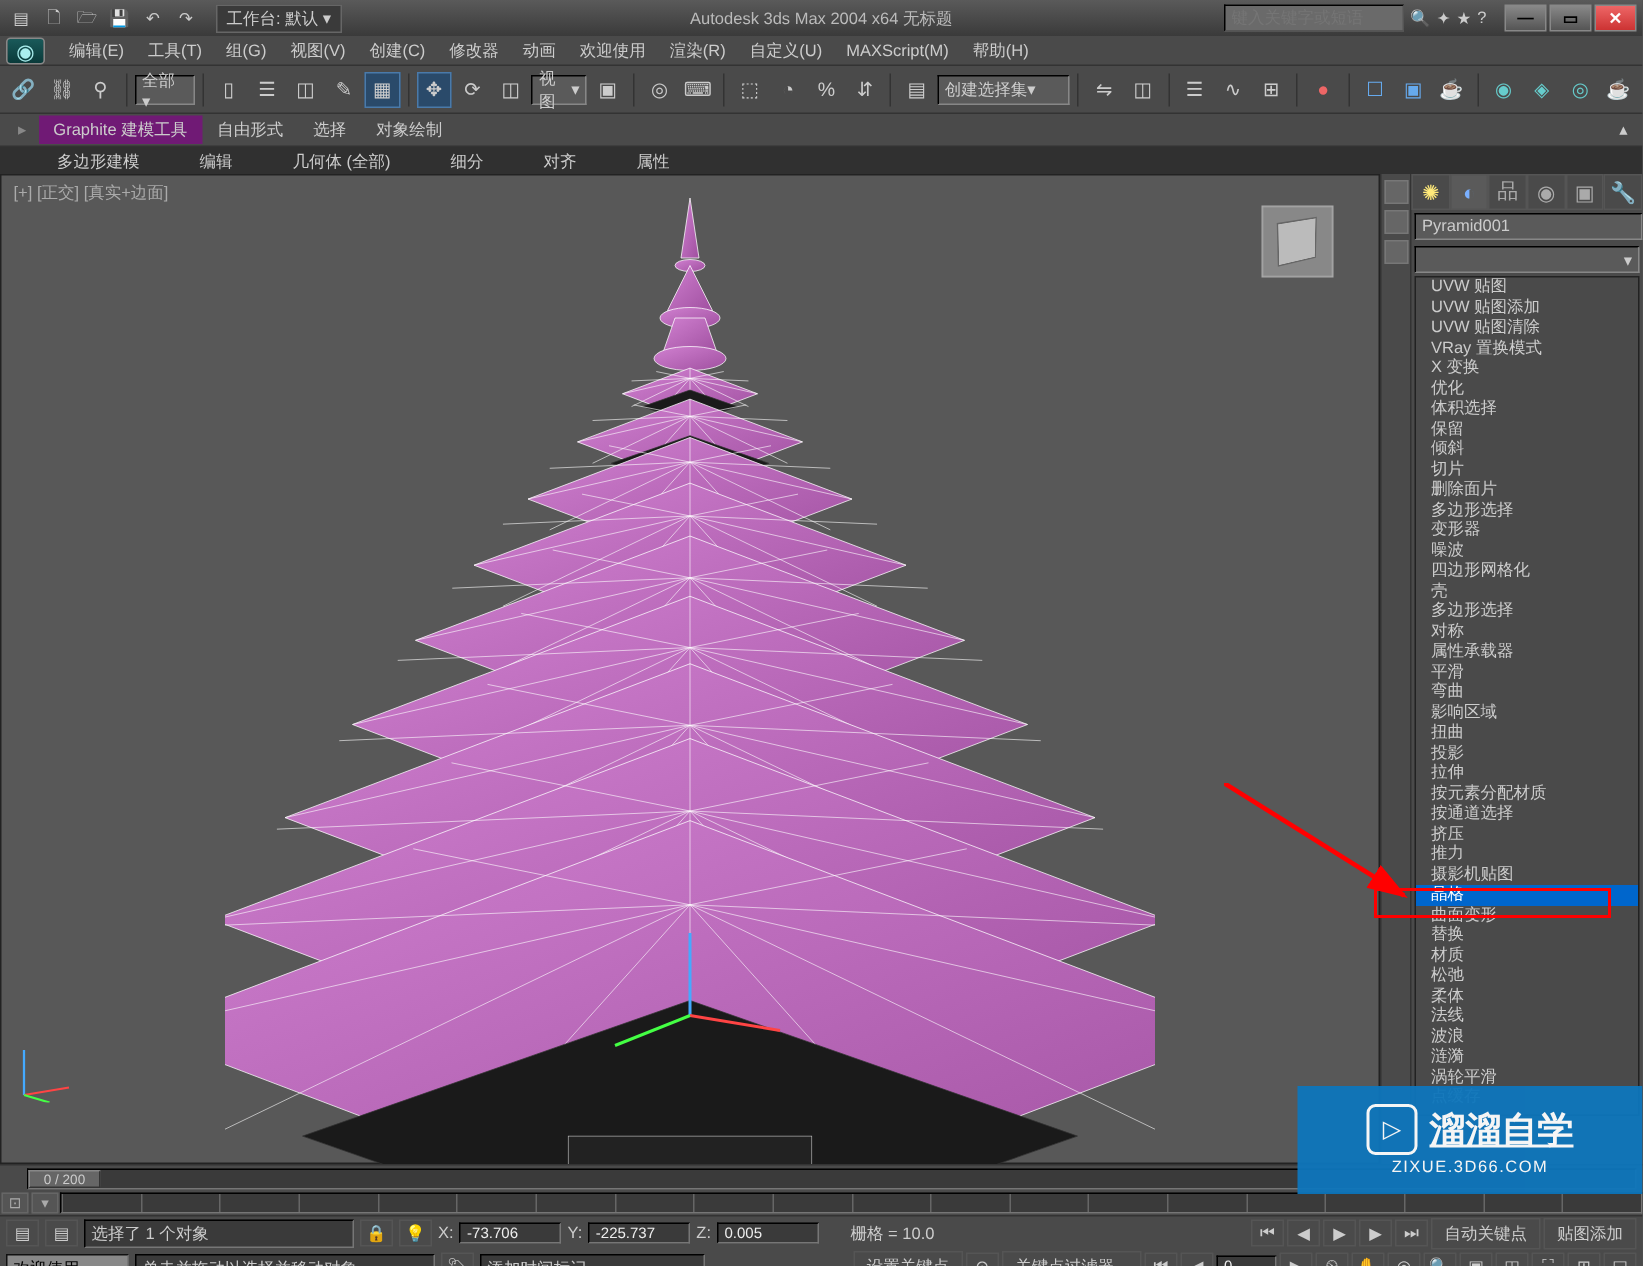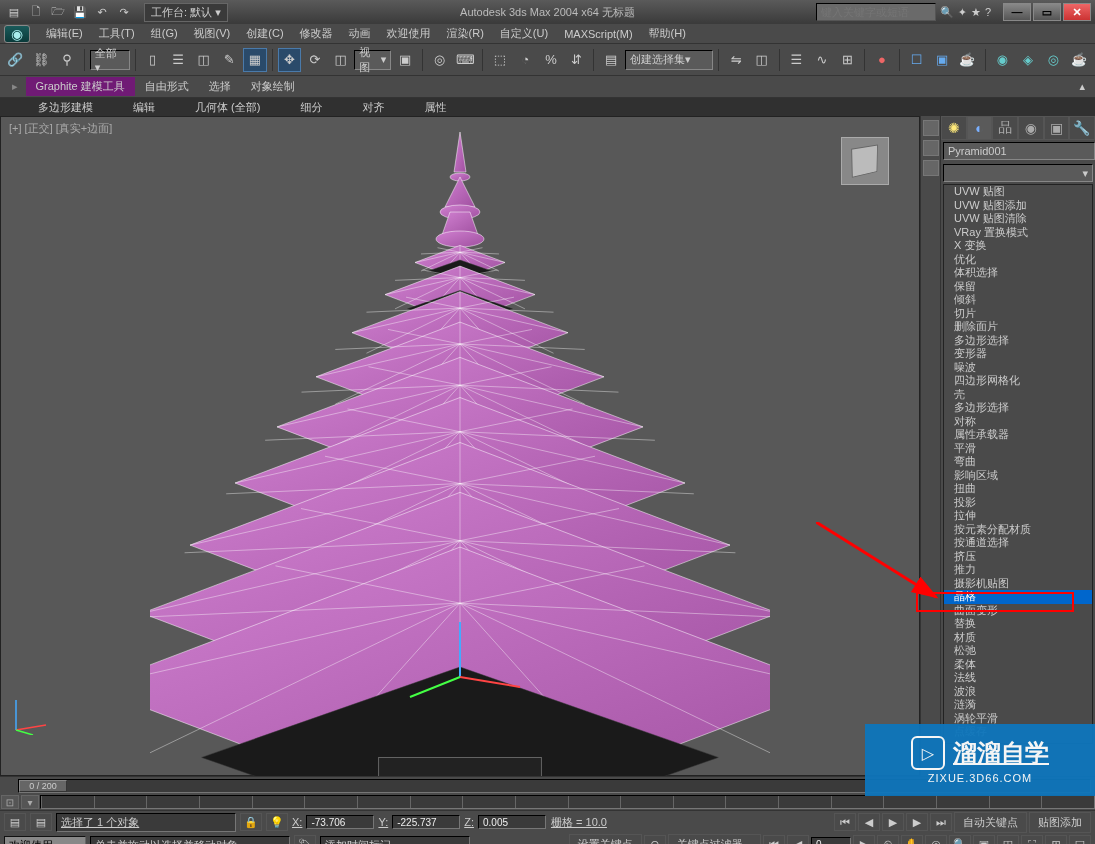--- a/index.html
+++ b/index.html
@@ -54,21 +54,21 @@
 .timeline { height: 18px; background: #4a4a4a; border-top: 1px solid #333; display: flex; align-items: center; position: relative; }
 .timeline .slider-track { flex: 1; height: 14px; background: #3a3a3a; border: 1px inset #222; margin: 0 4px; position: relative; }
 .timeline .slider-thumb { position: absolute; left: 0; width: 48px; height: 12px; background: #666; border: 1px outset #888; display: flex; align-items: center; justify-content: center; font-size: 9px; }
 .track-bar { height: 16px; background: #4a4a4a; display: flex; align-items: center; }
 .track-bar .tb-btn { width: 18px; height: 14px; background: #555; border: 1px solid #666; cursor: pointer; margin: 0 1px; color: #aaa; display: flex; align-items: center; justify-content: center; font-size: 10px; }
 .track-bar .ruler { flex: 1; height: 14px; background: #3a3a3a; border: 1px inset #222; position: relative; overflow: hidden; }
 .track-bar .ruler .tick { position: absolute; top: 0; width: 1px; height: 100%; background: #666; }
 .status { height: 44px; background: #4a4a4a; border-top: 1px solid #333; }
 .status .row { height: 22px; display: flex; align-items: center; padding: 0 4px; gap: 4px; }
 .status .row input.coord { width: 68px; background: #3a3a3a; border: 1px inset #222; color: #eee; padding: 1px 4px; height: 14px; font-size: 10px; }
-.status .row .label { color: #ccc; text-decoration: underline; }
+.status .row .label { color: #ccc; }
 .status .row .sbtn { width: 22px; height: 18px; display: flex; align-items: center; justify-content: center; border: 1px solid #555; background: #4a4a4a; cursor: pointer; }
 .status .row .wide-btn { padding: 2px 8px; border: 1px solid #555; background: #4a4a4a; cursor: pointer; }
 .status .bottom-prompt { background: #888; color: #000; padding: 1px 4px; border: 1px inset #666; height: 16px; }
 .watermark { position: absolute; right: 0; bottom: 48px; width: 230px; height: 72px; background: #0e76bc; color: #fff; display: flex; align-items: center; justify-content: center; flex-direction: column; opacity: 0.95; z-index: 30; }
 .watermark .wm-main { display: flex; align-items: center; gap: 8px; }
 .watermark .wm-icon { width: 34px; height: 34px; border: 2px solid #fff; border-radius: 6px; display: flex; align-items: center; justify-content: center; font-size: 16px; }
 .watermark .wm-text { font-size: 24px; font-weight: bold; text-decoration: underline; }
 .watermark .wm-sub { font-size: 11px; letter-spacing: 1px; margin-top: 2px; }
 .pagoda-svg { position: absolute; top: 0; left: 50%; transform: translateX(-50%); }
 </style>
@@ -479,21 +479,21 @@
     <div class="sbtn">▤</div>
     <span class="label" style="width:180px; background:#3a3a3a; border:1px inset #222; padding:1px 4px;">选择了 1 个对象</span>
     <div class="sbtn">🔒</div>
     <div class="sbtn" style="color:#fa6;">💡</div>
     <span class="label">X:</span>
       <input class="coord" value="-73.706" style="">
     <span class="label">Y:</span>
       <input class="coord" value="-225.737" style="">
     <span class="label">Z:</span>
       <input class="coord" value="0.005" style="">
-    <span class="label" style="margin-left:1px;">栅格 = 10.0</span>
+    <span class="label" style="margin-left:17px;">栅格 = 10.0</span>
     <div style="margin-left:auto; display:flex; gap:2px; align-items:center;">
       <div class="sbtn">⏮</div>
       <div class="sbtn">◀</div>
       <div class="sbtn">▶</div>
       <div class="sbtn">▶</div>
       <div class="sbtn">⏭</div>
       <span class="wide-btn">自动关键点</span>
       <span class="wide-btn">贴图添加</span>
     </div>
   </div>

